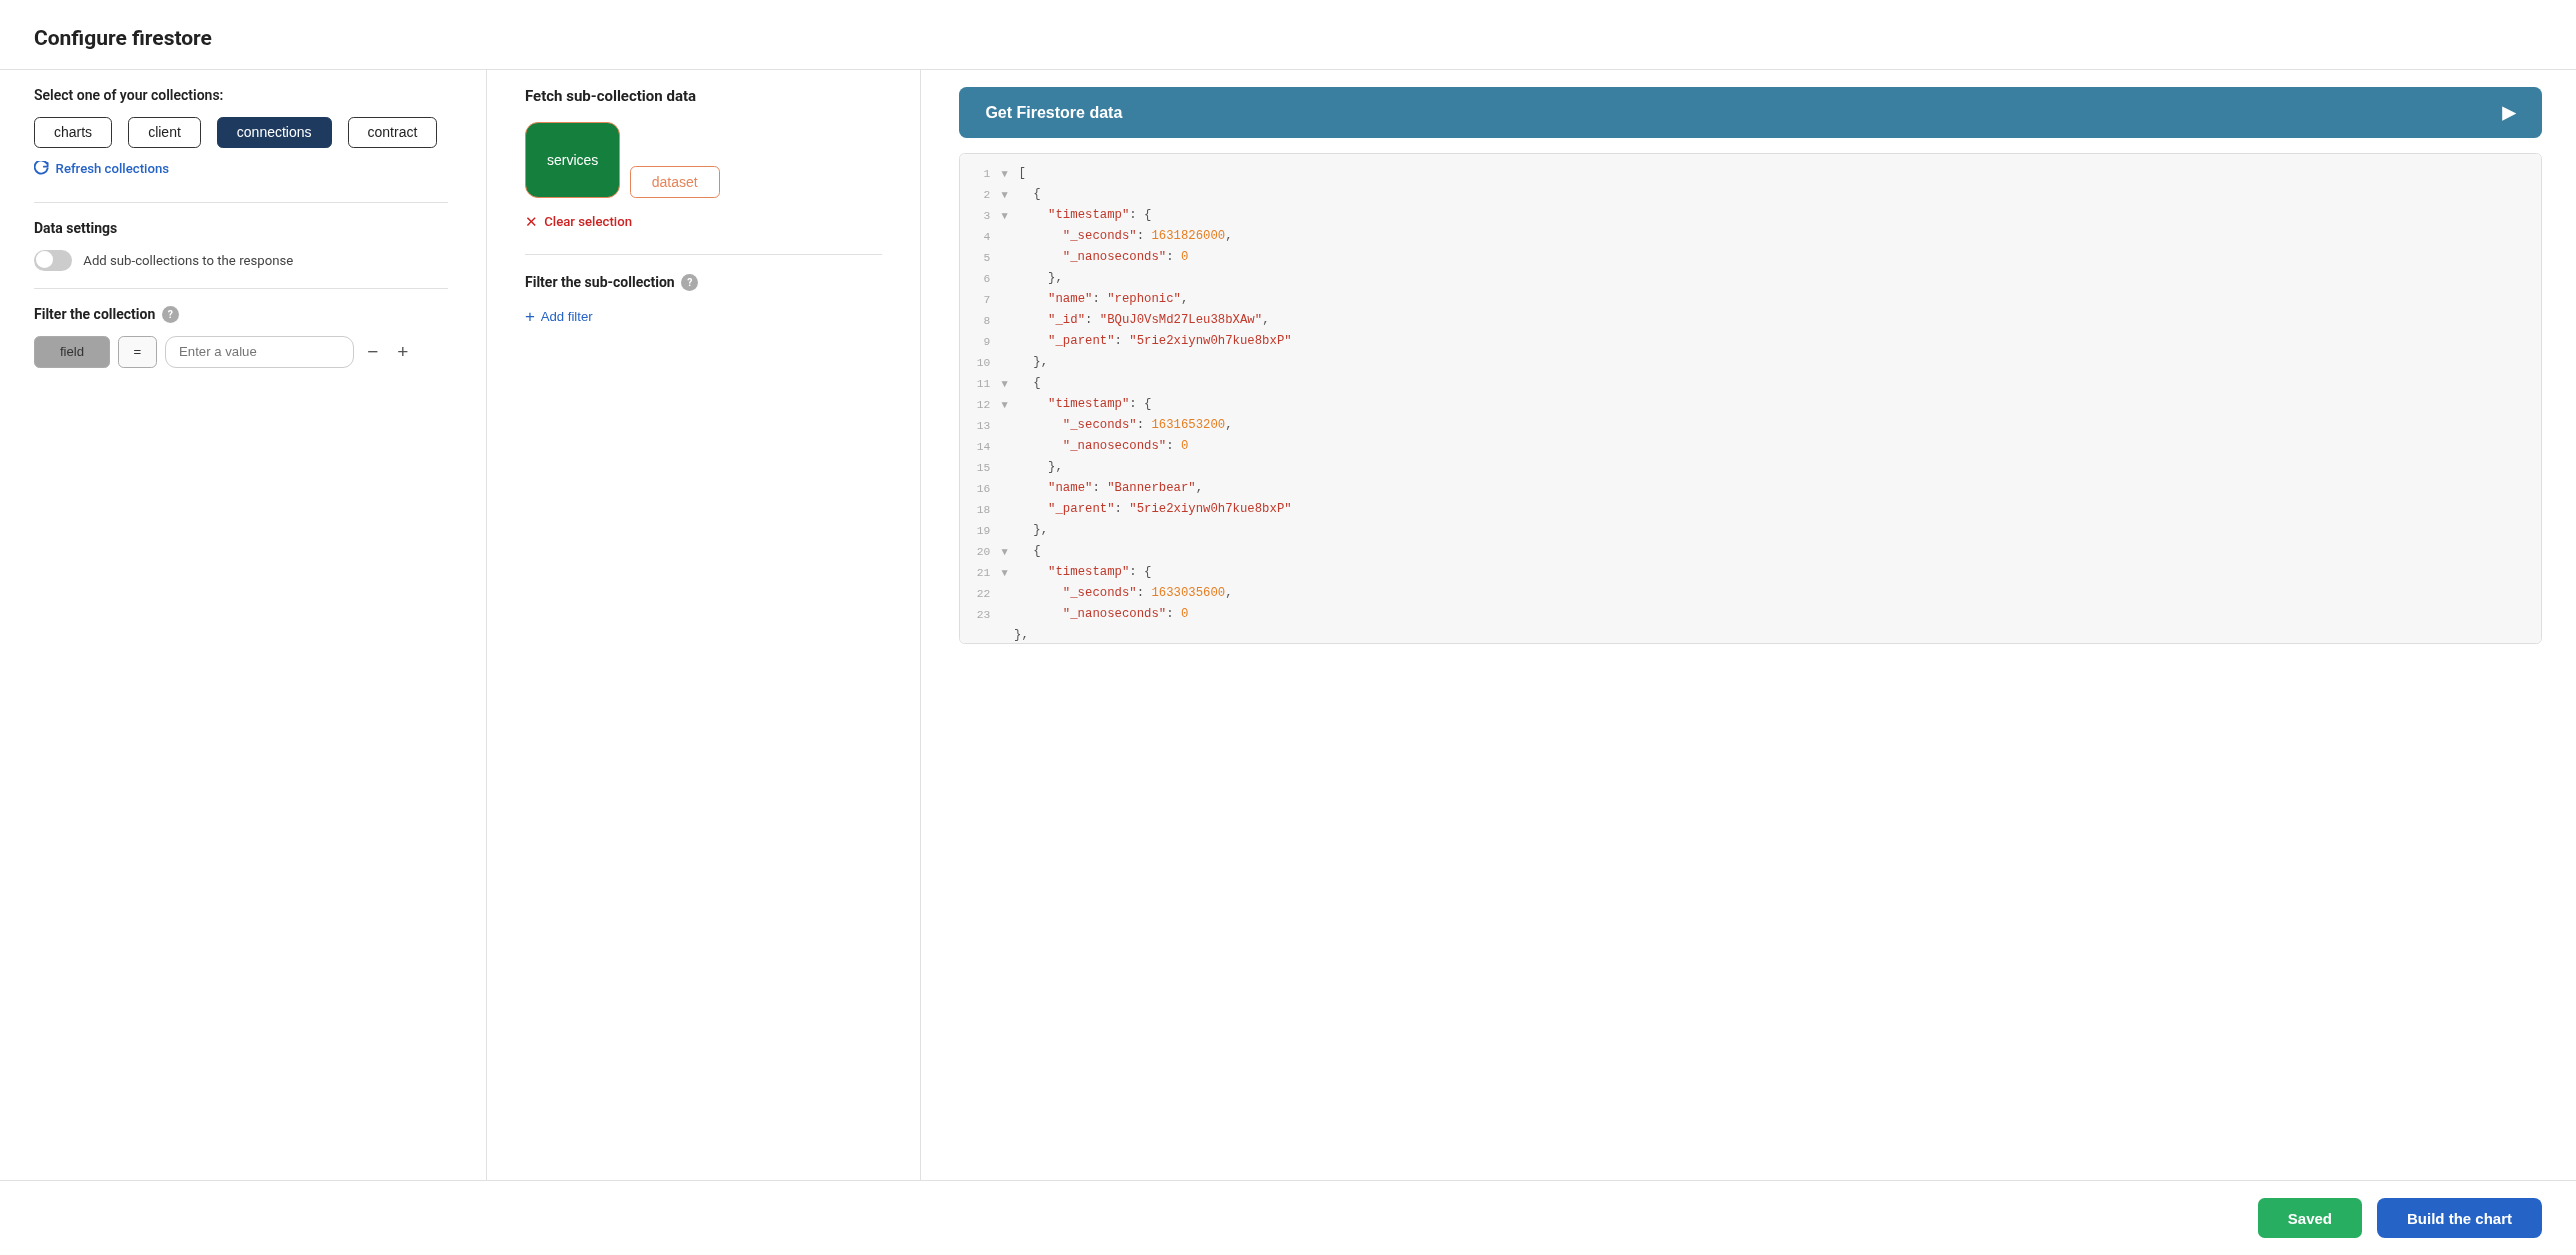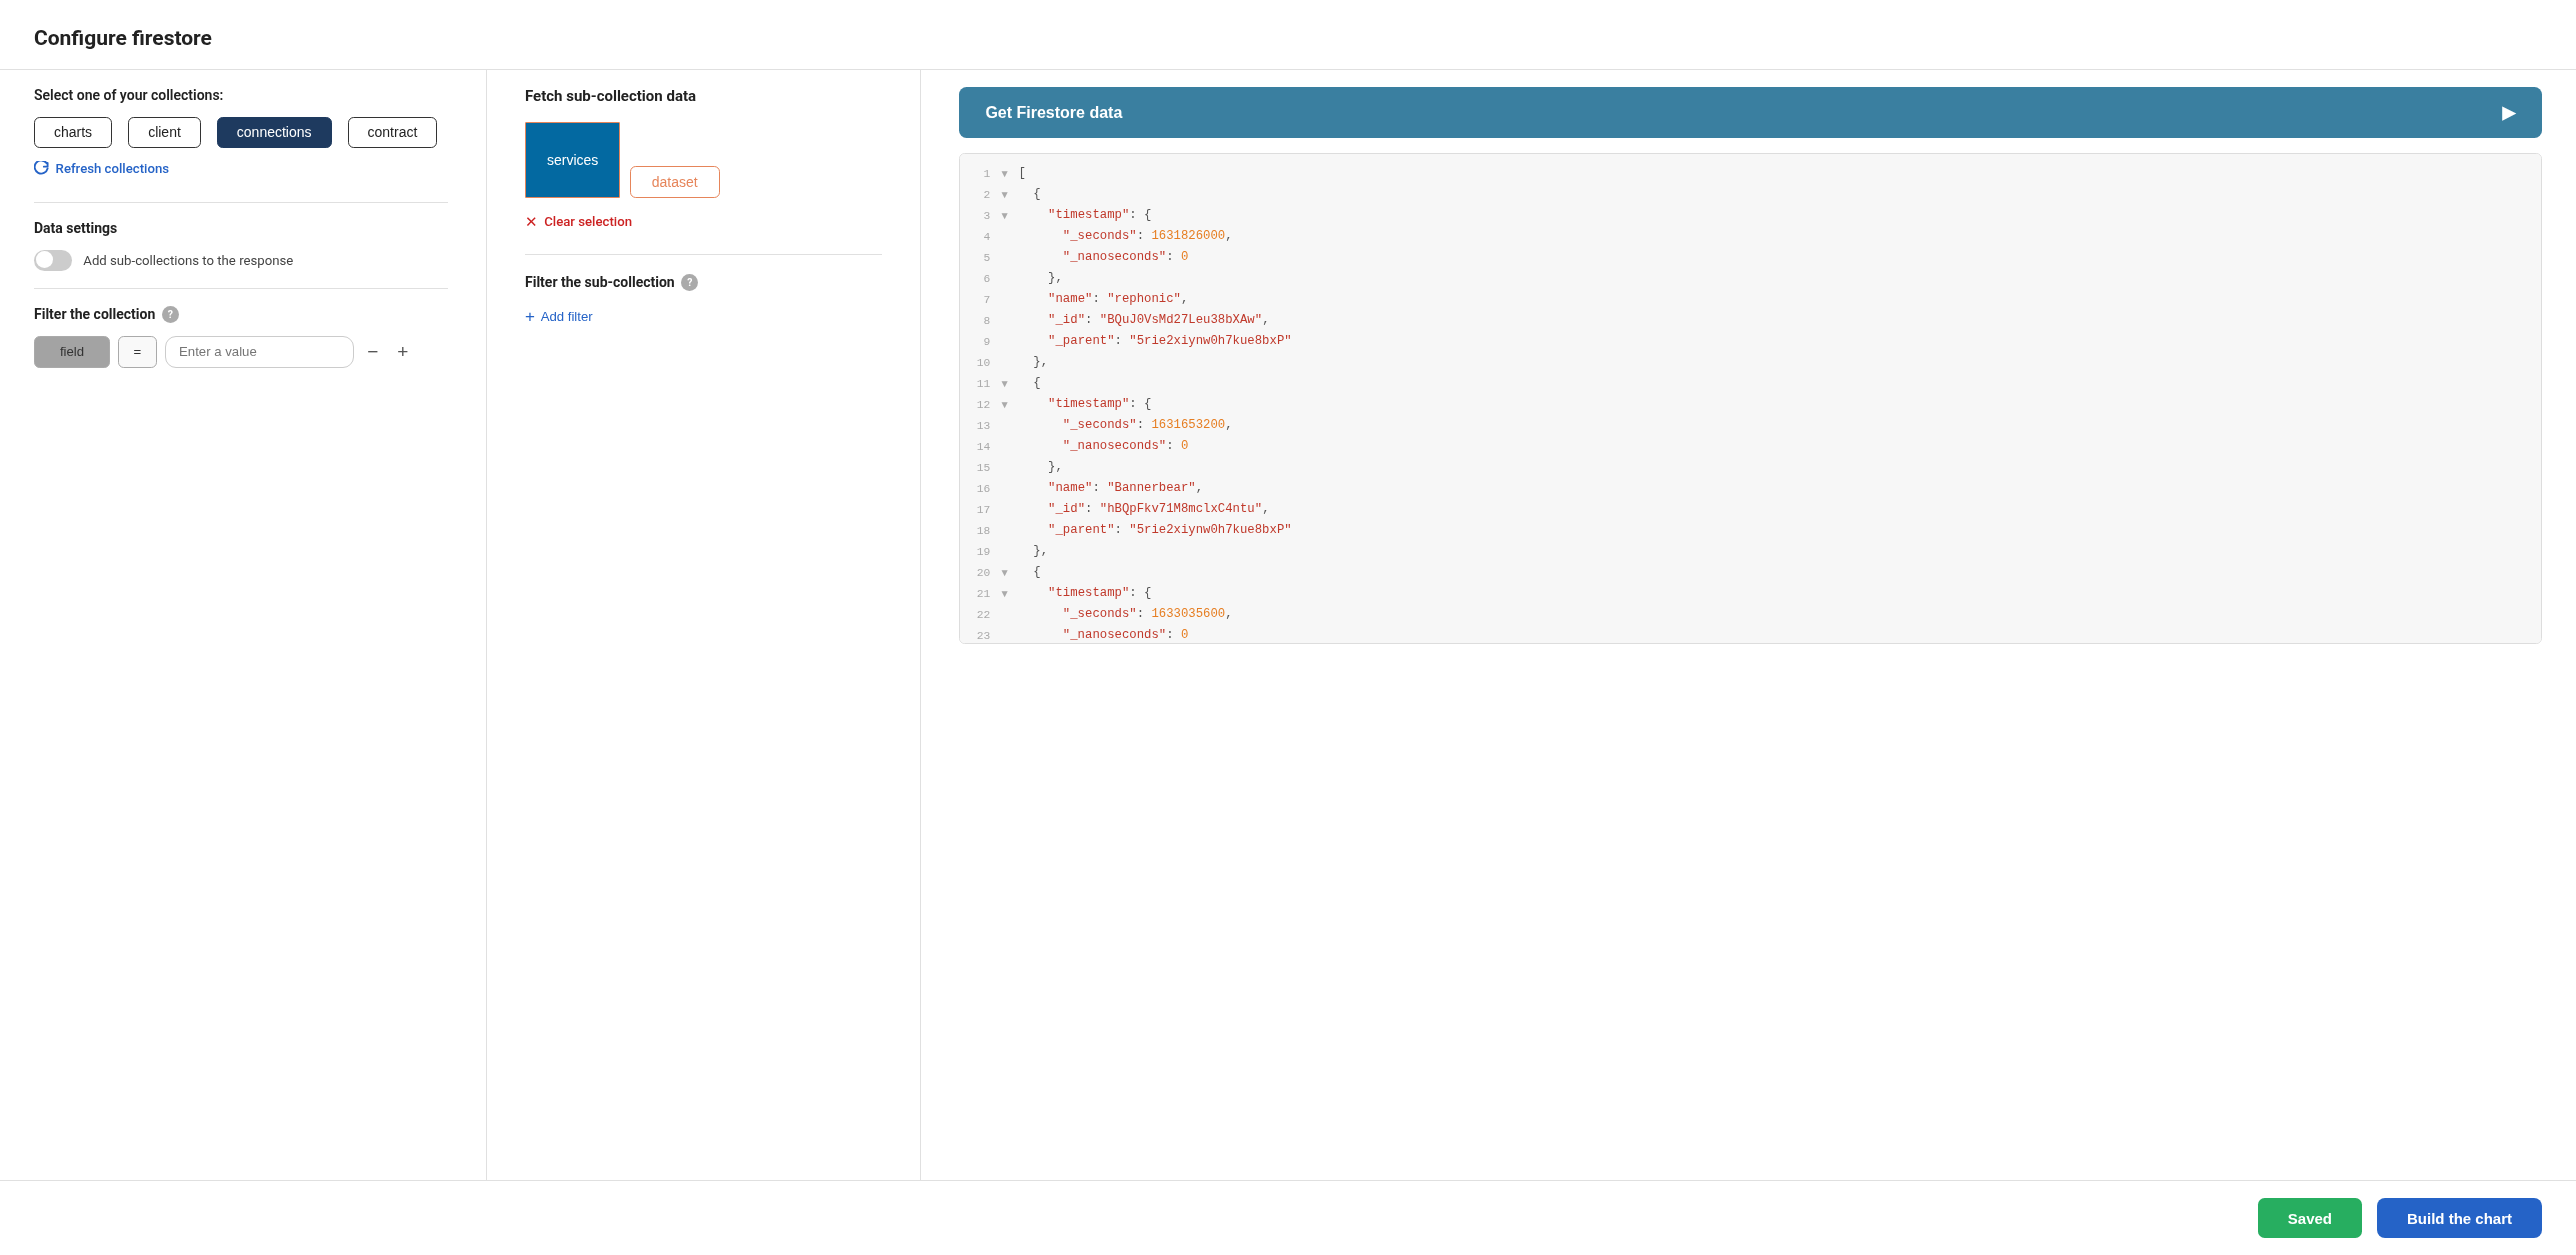--- a/index.html
+++ b/index.html
@@ -200,24 +200,24 @@
       margin-bottom: 17px;
       margin-top: 17px;
     }
     .sub-col-btns {
       display: flex;
       gap: 9.4px;
       margin-bottom: 15px;
     }
     .sub-col-btn-active {
       border: 1.9px solid #e6855a;
-      background: #0369a1;
+      background: #15803d;
       color: #fff;
       padding: 6.6px 21px;
-      border-radius: 1px;
+      border-radius: 13px;
       font-size: 14px;
       font-weight: 500;
       cursor: pointer;
     }
     .sub-col-btn-outlined {
       border: 1.9px solid #e6855a;
       background: #fff;
       color: #e6855a;
       padding: 6.6px 21px;
       border-radius: 5.7px;
@@ -511,25 +511,20 @@
             <span class="line-num">15</span>
             <span class="line-toggle"></span>
             <span class="code-text">    },</span>
           </div>
           <div class="code-line">
             <span class="line-num">16</span>
             <span class="line-toggle"></span>
             <span class="code-text">    <span class="str">"name"</span>: <span class="str">"Bannerbear"</span>,</span>
           </div>
           <div class="code-line">
-            <span class="line-num">17</span>
-            <span class="line-toggle"></span>
-            <span class="code-text">    <span class="str">"_id"</span>: <span class="str">"hBQpFkv71M8mclxC4ntu"</span>,</span>
-          </div>
-          <div class="code-line">
             <span class="line-num">18</span>
             <span class="line-toggle"></span>
             <span class="code-text">    <span class="str">"_parent"</span>: <span class="str">"5rie2xiynw0h7kue8bxP"</span></span>
           </div>
           <div class="code-line">
             <span class="line-num">19</span>
             <span class="line-toggle"></span>
             <span class="code-text">  },</span>
           </div>
           <div class="code-line">

